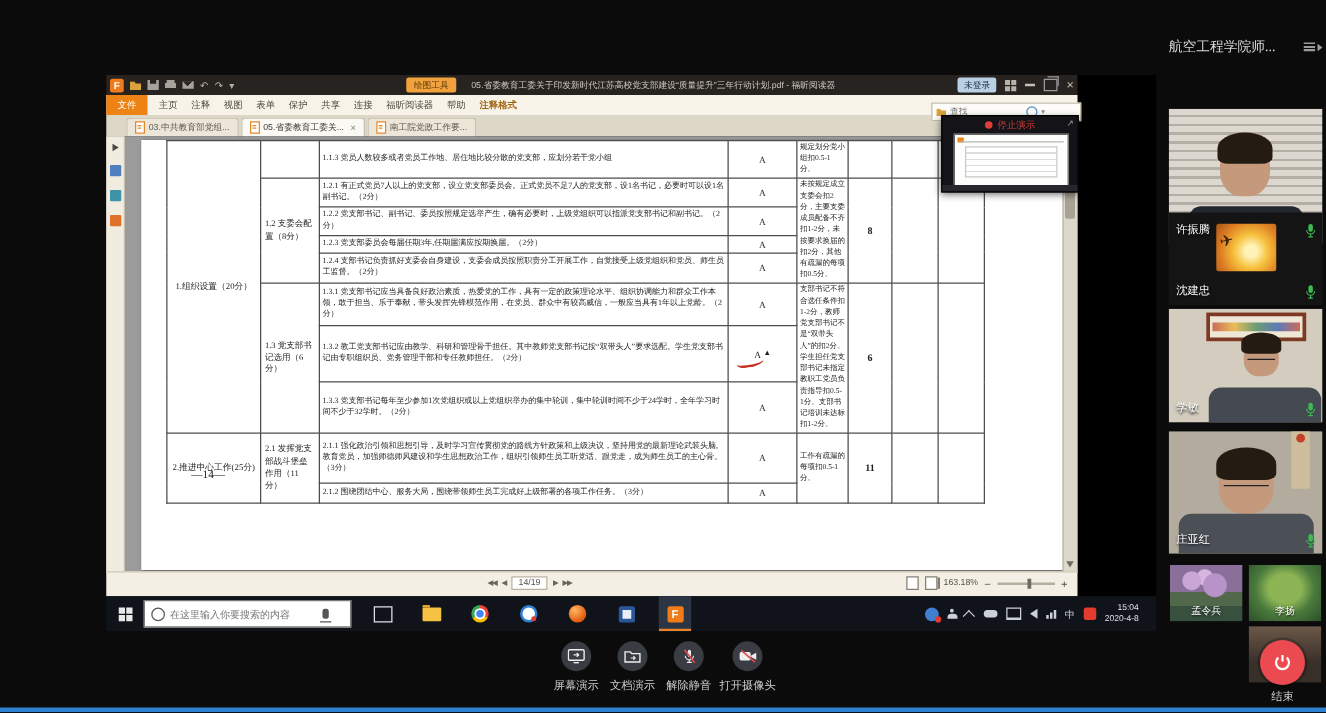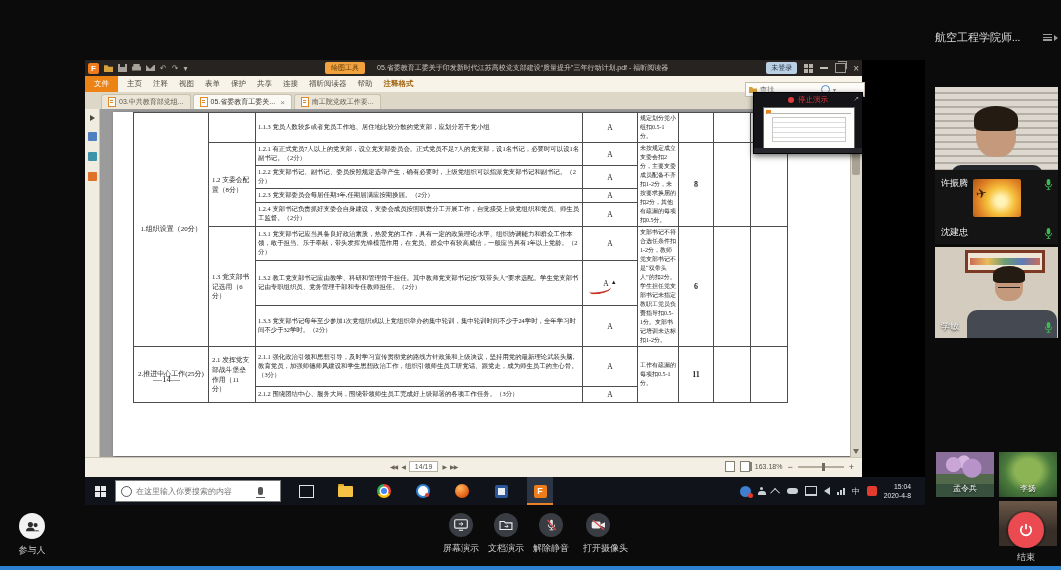--- a/index.html
+++ b/index.html
@@ -523,44 +523,45 @@
     <div class="head glasses" style="left:60px;top:24px;width:28px;height:30px;"></div>
     <div class="torso" style="left:32px;bottom:0;width:90px;height:28px;background:#454a52;"></div>
     <span class="pname">学敏</span>
     <svg class="micsvg" viewBox="0 0 10 14">
         <rect x="3" y="1" width="4" height="7" rx="2" fill="#3dbb52"></rect>
         <path d="M1.5 6.5a3.5 3.5 0 0 0 7 0" fill="none" stroke="#3dbb52"></path>
         <path d="M5 10v2M3 12.5h4" stroke="#3dbb52" fill="none"></path>
       </svg>
   </div>
 
+  <div class="vtile" style="left:935px;top:345px;width:123px;height:98px;">
+    <div class="scene-room"></div>
+    <div class="scroll"></div>
+    <div class="head glasses" style="left:40px;top:18px;width:44px;height:48px;"></div>
+    <div class="torso" style="left:8px;bottom:0;width:108px;height:32px;background:#4b4f56;"></div>
+    <span class="pname">庄亚红</span>
+    <svg class="micsvg" viewBox="0 0 10 14">
+        <rect x="3" y="1" width="4" height="7" rx="2" fill="#3dbb52"></rect>
+        <path d="M1.5 6.5a3.5 3.5 0 0 0 7 0" fill="none" stroke="#3dbb52"></path>
+        <path d="M5 10v2M3 12.5h4" stroke="#3dbb52" fill="none"></path>
+      </svg>
+  </div>
 
   <div class="vtile" style="left:936px;top:452px;width:58px;height:45px;">
     <div class="sc-flowers1"></div>
     <span class="sname">孟令兵</span>
   </div>
   <div class="vtile" style="left:999px;top:452px;width:58px;height:45px;">
     <div class="sc-tree"></div>
     <span class="sname">李扬</span>
   </div>
   <div class="vtile" style="left:999px;top:501px;width:58px;height:45px;">
     <div class="sc-dark"></div>
   </div>
 
-  <div class="mgroup" style="left:2px;">
-    <div class="mcircle white">
-      <svg width="16" height="15" viewBox="0 0 20 16">
-        <circle cx="8" cy="5.5" r="3.2" fill="#2c2c2c"></circle>
-          <path d="M2.5 14a5.5 4.6 0 0 1 11 0z" fill="#2c2c2c"></path>
-        <circle cx="14.5" cy="6.2" r="2.6" fill="#2c2c2c"></circle>
-          <path d="M12.5 14a4.6 4 0 0 1 7 0z" fill="#2c2c2c"></path>
-      </svg>
-    </div>
-    <div class="mlabel">参与人</div>
-  </div>
 
   <div class="mgroup" style="left:431px;">
     <div class="mcircle">
       <svg width="14" height="12" viewBox="0 0 20 17">
         <rect x="1" y="1" width="18" height="12" rx="1.5" fill="none" stroke="#eee" stroke-width="1.6"></rect>
         <path d="M7 7h5M10.5 4.8L12.8 7l-2.3 2.2" fill="none" stroke="#eee" stroke-width="1.4"></path>
         <path d="M7 16h6" stroke="#eee" stroke-width="1.6"></path>
       </svg>
     </div>
     <div class="mlabel">屏幕演示</div>
@@ -580,21 +581,21 @@
     <div class="mcircle">
       <svg width="13" height="14" viewBox="0 0 20 20">
         <rect x="8" y="2" width="4" height="9" rx="2" fill="#eee"></rect>
         <path d="M5 9.5a5 5 0 0 0 10 0M10 14.5V17M7 17.5h6" fill="none" stroke="#eee" stroke-width="1.4"></path>
         <line x1="4" y1="2" x2="16.5" y2="18" stroke="#e34b4b" stroke-width="2"></line>
       </svg>
     </div>
     <div class="mlabel">解除静音</div>
   </div>
 
-  <div class="mgroup" style="left:568px;text-align:right;">
+  <div class="mgroup" style="left:568px;">
     <div class="mcircle">
       <svg width="15" height="12" viewBox="0 0 22 16">
         <rect x="1" y="3" width="13" height="10" rx="2" fill="#eee"></rect>
         <path d="M14.5 7l6-3v8l-6-3z" fill="#eee"></path>
         <line x1="3" y1="1" x2="19" y2="15" stroke="#e34b4b" stroke-width="2"></line>
       </svg>
     </div>
     <div class="mlabel">打开摄像头</div>
   </div>
 

